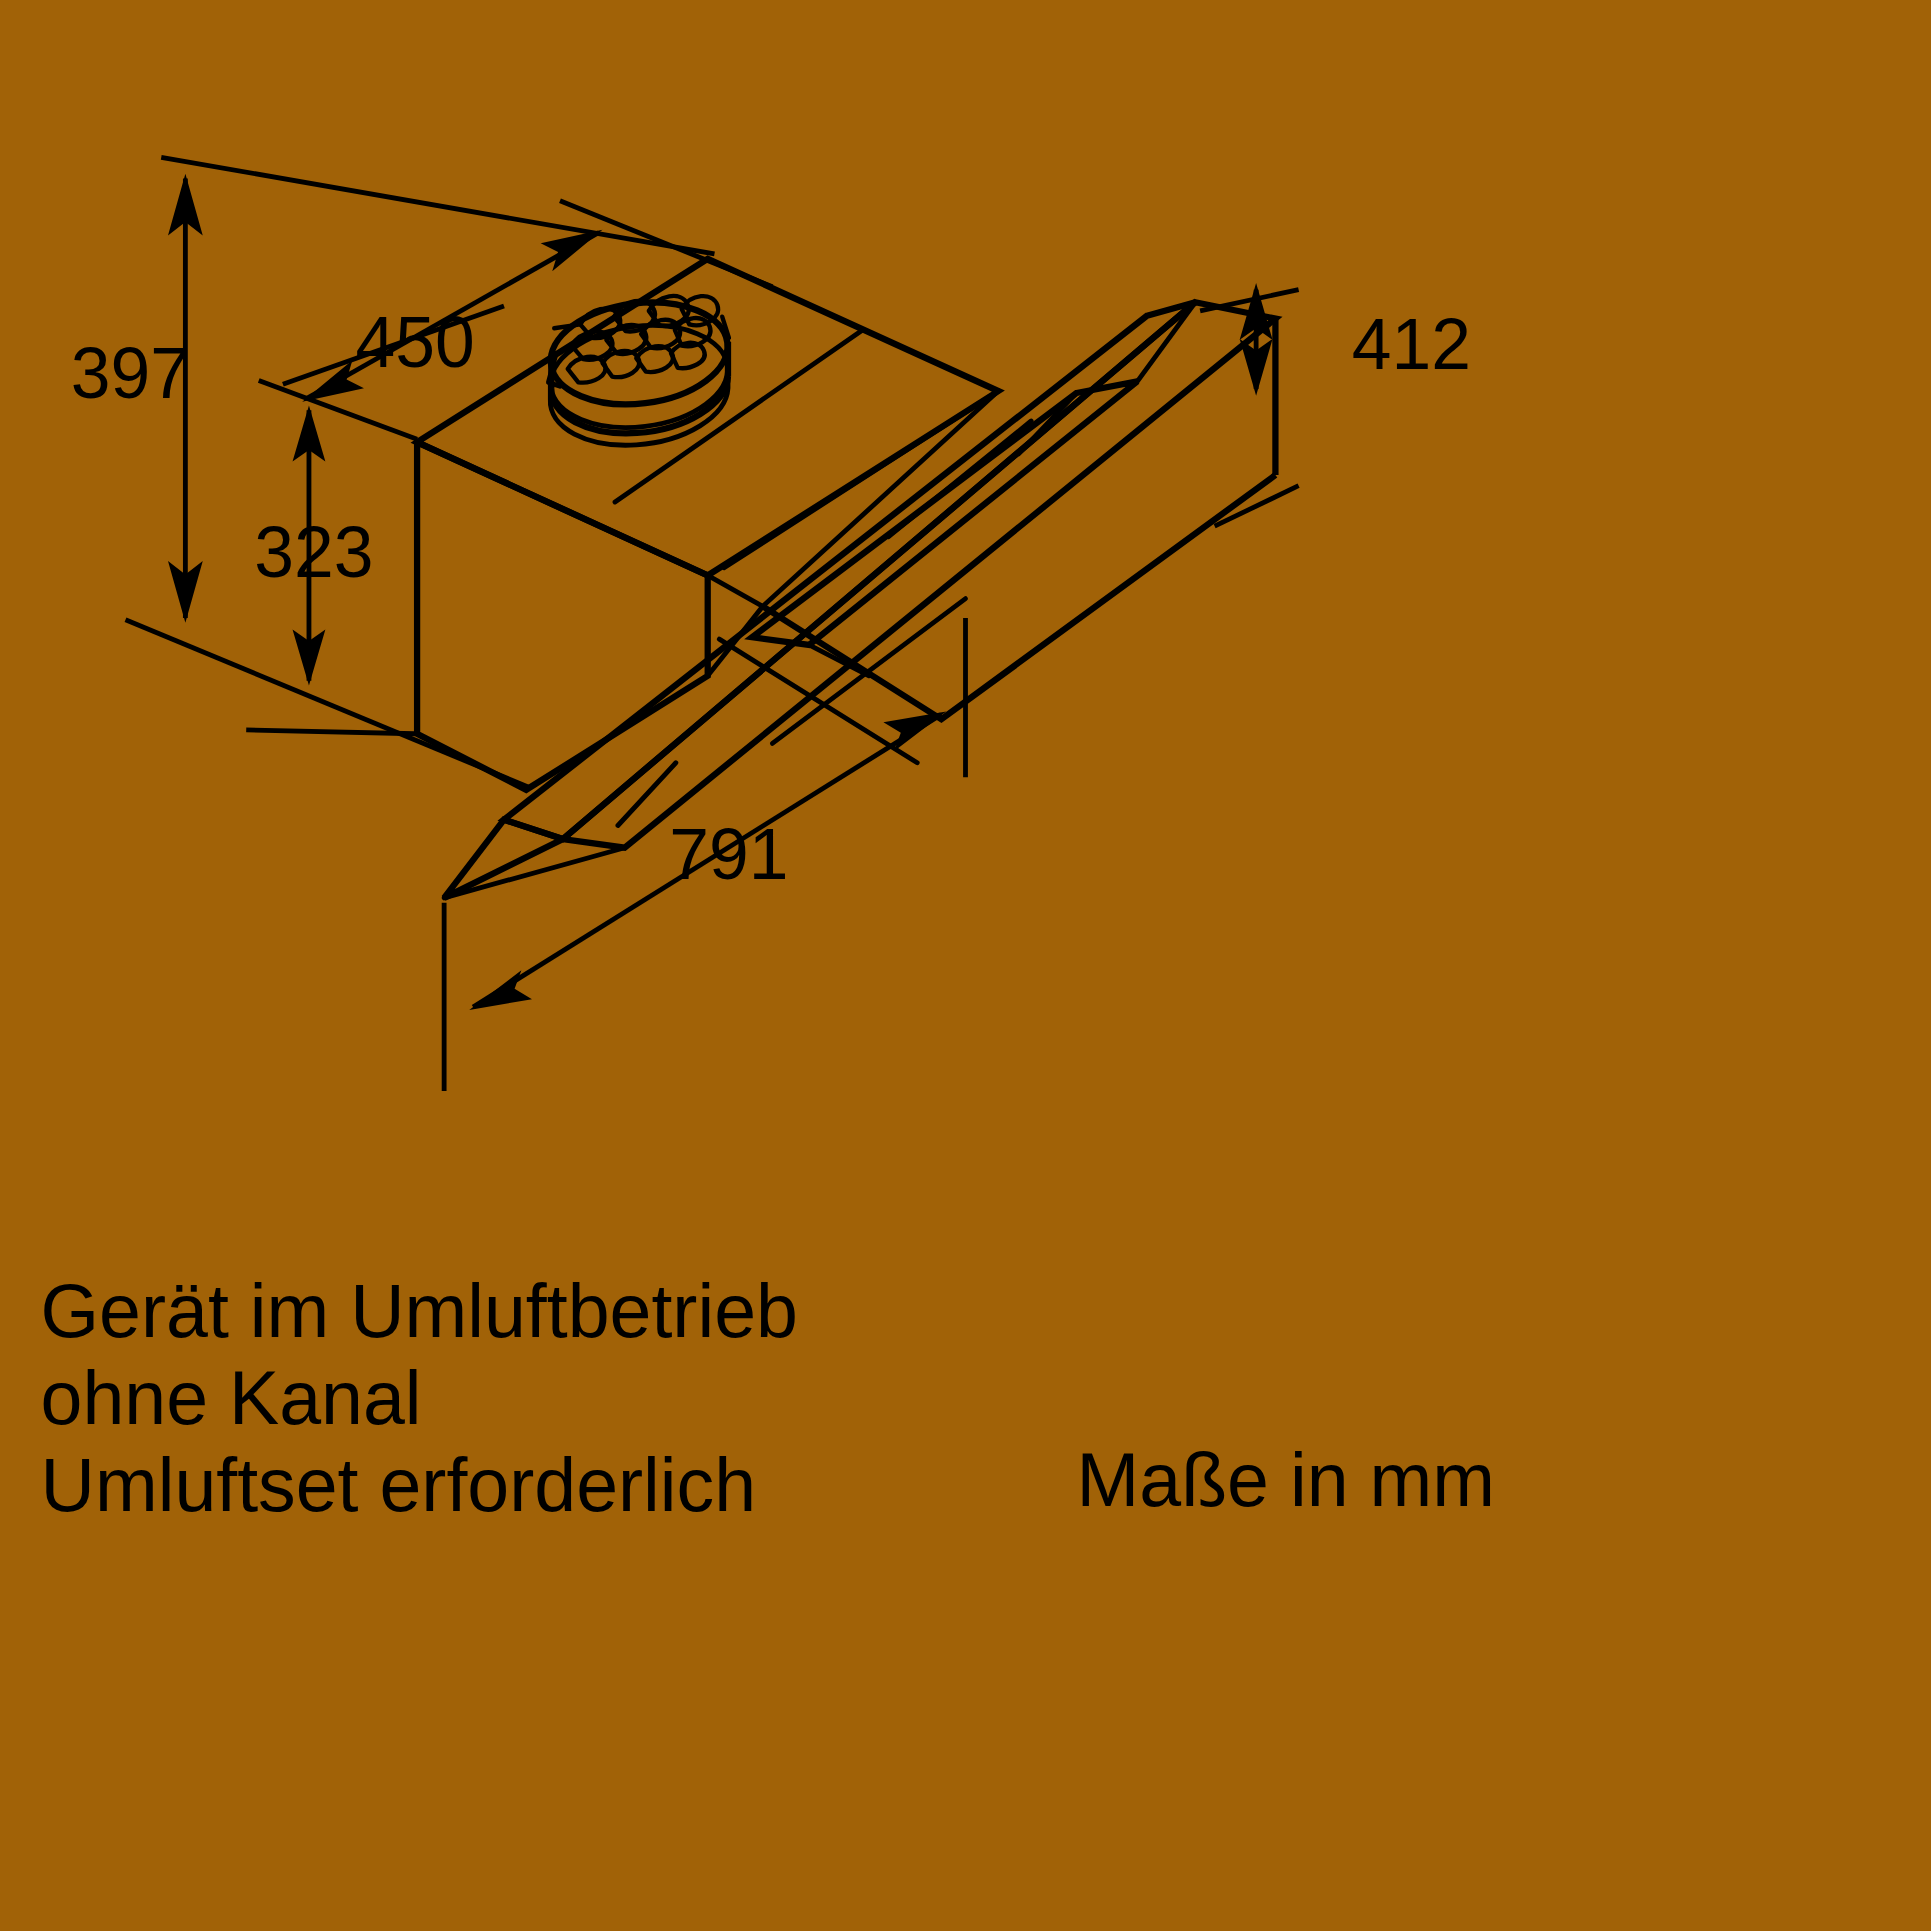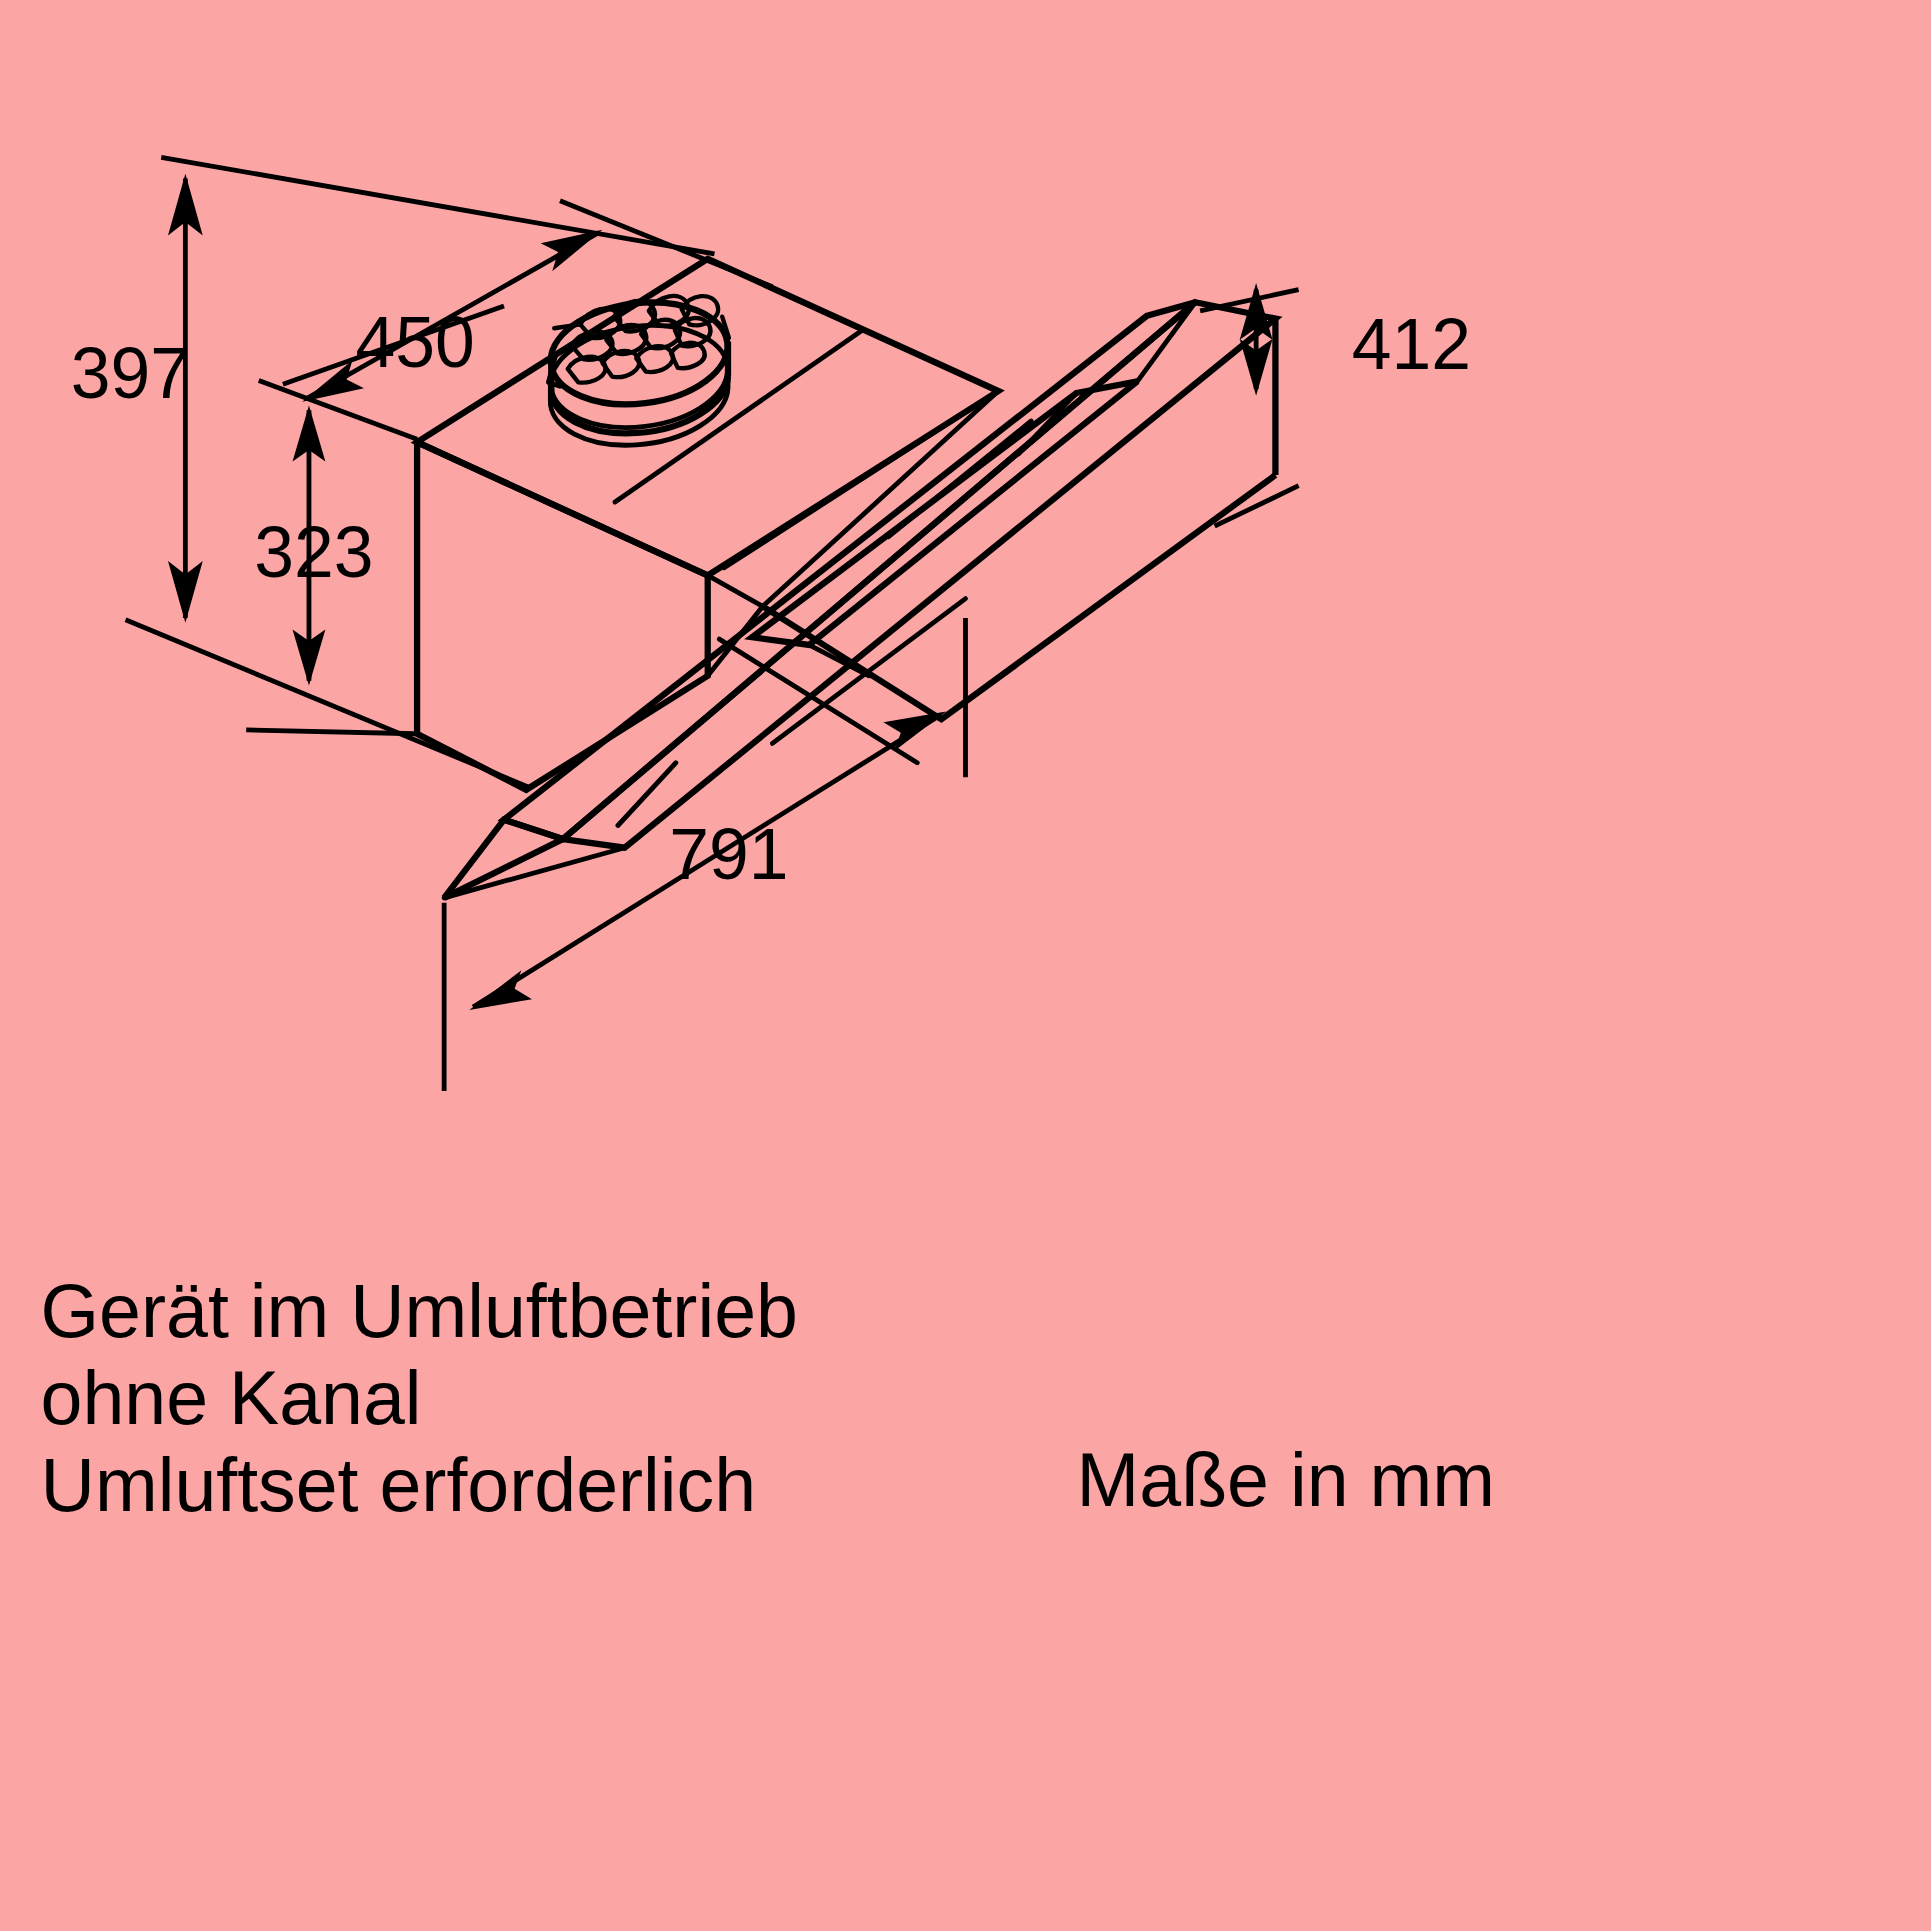--- a/index.html
+++ b/index.html
@@ -4,21 +4,21 @@
 <style>
   html, body {
     margin: 0;
     padding: 0;
     background: #ffffff;
   }
   #page {
     position: relative;
     width: 1931px;
     height: 1931px;
-    background: #fca5a5;
+    background: #a16207;
     font-family: "Liberation Sans", sans-serif;
     overflow: hidden;
   }
   svg#drawing {
     position: absolute;
     left: 0;
     top: 0;
     width: 1931px;
     height: 1931px;
     display: block;

